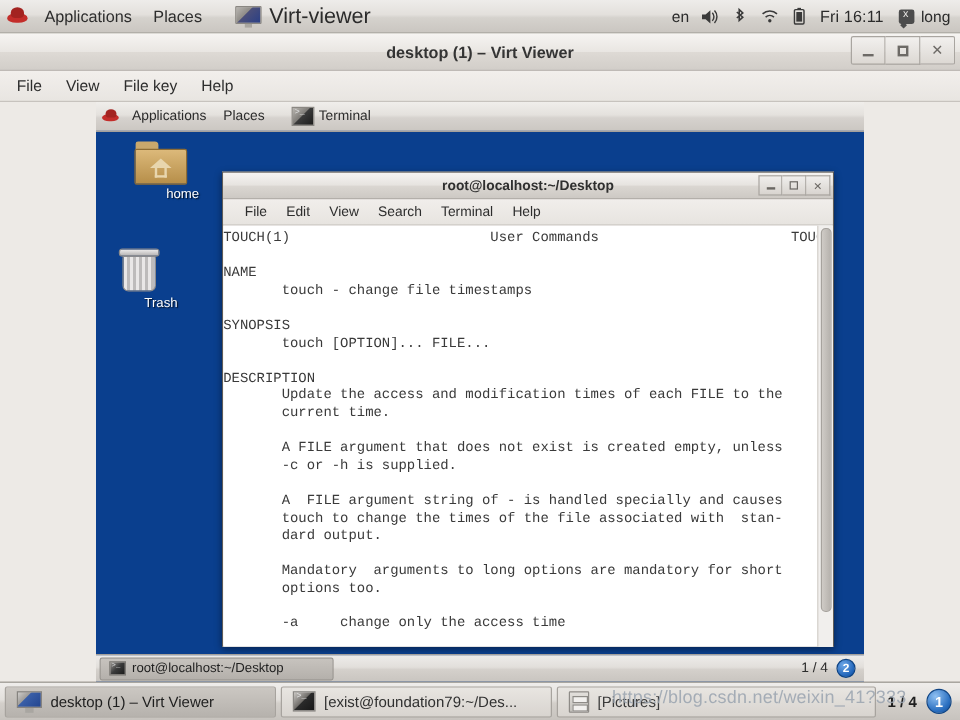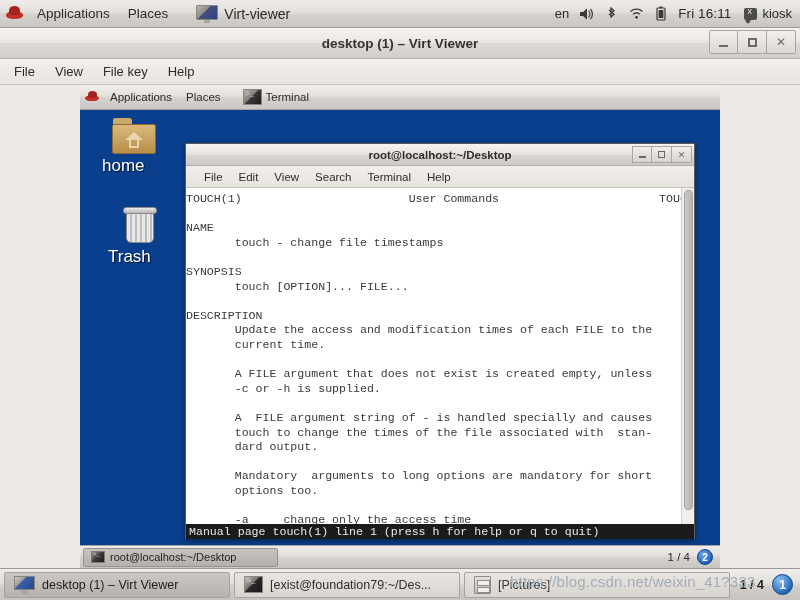--- a/index.html
+++ b/index.html
@@ -26,21 +26,21 @@
     background: #c32d2a; border-radius: 50% 50% 45% 45%;
   }
   .rh-logo .dome {
     position: absolute; left: 3px; top: 1px; width: 11px; height: 9px;
     background: #a32320; border-radius: 50% 50% 35% 35%;
   }
   .panel-menu { padding: 0 9px; height: 26px; display: flex; align-items: center;
     font-size: 13.5px; color: #2d2d2d; cursor: default; }
   .win-thumb-btn {
     margin-left: 12px; display: flex; align-items: center; gap: 5px;
-    height: 26px; padding: 0 6px; font-size: 14px;
+    height: 26px; padding: 0 6px; font-size: 18px;
   }
   .mini-monitor {
     width: 24px; height: 20px; position: relative; flex: none;
   }
   .mini-monitor .sc {
     position:absolute; left:1px; top:1px; width:22px; height:15px;
     background: linear-gradient(135deg,#b9b6b1 0%, #8f8c88 40%, #4b4f7a 42%, #2a3f86 100%);
     border:1px solid #8a8782; border-radius:1px;
   }
   .mini-monitor .st { position:absolute; left:9px; top:16px; width:6px; height:3px; background:#a9a6a1; }
@@ -106,22 +106,22 @@
   .gp-term-btn { margin-left: 10px; display:flex; align-items:center; gap:4px; padding:0 5px; height:23px; font-size:11.5px;}
   .gp-termicon { width:19px; height:16px; background: linear-gradient(135deg,#b9b6b1,#7e7b77 45%,#3b3b3b 47%,#1c1c1c);
       border:1px solid #8a8782; position:relative; flex:none; }
   .gp-termicon:after{content:">_"; position:absolute; left:2px; top:0px; font-size:7px; color:#dcdcdc;
       font-family:"Liberation Mono",monospace;}
   .gp-tray { margin-left:auto; display:flex; align-items:center; gap:8px; padding-right:7px; font-size:11.5px;}
   .gp-tray .msg-box { width:11px; height:10px; }
   .gp-tray .msg-box:before{ font-size:8px; left:2px; top:-2px;}
 
   .guest-desktop { position:absolute; left:0; top:25px; width:640px; height:435px; background:#0a3f8e; }
-  .dicon { position:absolute; width:64px; text-align:left; color:#fff;
-    font-size:17px; text-shadow: 1px 1px 1px rgba(0,0,0,.75); }
+  .dicon { position:absolute; width:64px; text-align:right; color:#fff;
+    font-size:11px; text-shadow: 1px 1px 1px rgba(0,0,0,.75); }
   .dicon .lbl { display:block; margin-top:2px; }
   .folder-ico { width:44px; height:36px; margin:0 auto; position:relative; }
   .folder-ico .tabx { position:absolute; left:1px; top:0; width:19px; height:8px;
     background:#c9a86c; border-radius:2px 3px 0 0; }
   .folder-ico .body { position:absolute; left:0; top:6px; width:44px; height:30px;
     background: linear-gradient(to bottom,#dcb97a,#b68e49); border:1px solid #8d6c34; border-radius:2px; }
   .folder-ico .house { position:absolute; left:13px; top:14px; width:18px; height:16px; }
   .folder-ico .roof { position:absolute; left:0; top:0; width:0; height:0;
     border-left:9px solid transparent; border-right:9px solid transparent; border-bottom:8px solid #e8d6ae; }
   .folder-ico .wall { position:absolute; left:4px; top:7px; width:10px; height:9px;
@@ -276,21 +276,21 @@
       <span class="ticon">
         <svg width="10" height="15" viewBox="0 0 10 15">
             <rect x="1" y="2" width="8" height="12" rx="1" stroke="#3a3a3a" stroke-width="1.2" fill="none"></rect>
             <rect x="3.5" y="0.5" width="3" height="1.8" fill="#3a3a3a"></rect>
           <rect x="2.6" y="4" width="4.8" height="8" fill="#3a3a3a"></rect>
           </svg>
       </span>
       <span class="clock">Fri 16:11</span>
       <span class="user-chip">
         <span class="msg-box"></span>
-        <span>kiosk</span>
+        <span>long</span>
       </span>
     </div>
   </div>
 
   <div class="vv-window">
     <div class="vv-titlebar">
       <div class="vv-title">desktop (1) – Virt Viewer</div>
       <div class="winbtns">
         <div class="wbtn">
             <span class="gl-min"></span>
@@ -331,21 +331,21 @@
           <div class="tabx"></div>
           <div class="body"></div>
           <div class="house">
               <div class="roof"></div>
               <div class="wall"></div>
             </div>
         </div>
         <span class="lbl">home</span>
       </div>
 
-      <div class="dicon" style="left:28px; top:95px;">
+      <div class="dicon" style="left:4px; top:95px;">
         <div class="trash-ico">
           <div class="lid"></div>
             <div class="can"></div>
         </div>
         <span class="lbl">Trash</span>
       </div>
 
       <div class="term-win">
         <div class="term-title">
           <span class="t">root@localhost:~/Desktop</span>
@@ -387,21 +387,20 @@
        touch to change the times of the file associated with  stan-
        dard output.
 
        Mandatory  arguments to long options are mandatory for short
        options too.
 
        -a     change only the access time</div>
           <div class="term-scroll">
             <div class="thumb"></div>
           </div>
-          <div class="term-status">Manual page touch(1) line 1 (press h for help or q to quit)</div>
         </div>
       </div>
 
     </div>
 
     <div class="guest-taskbar">
       <div class="gt-task">
         <span class="gt-termico"></span>
         <span>root@localhost:~/Desktop</span>
       </div>

